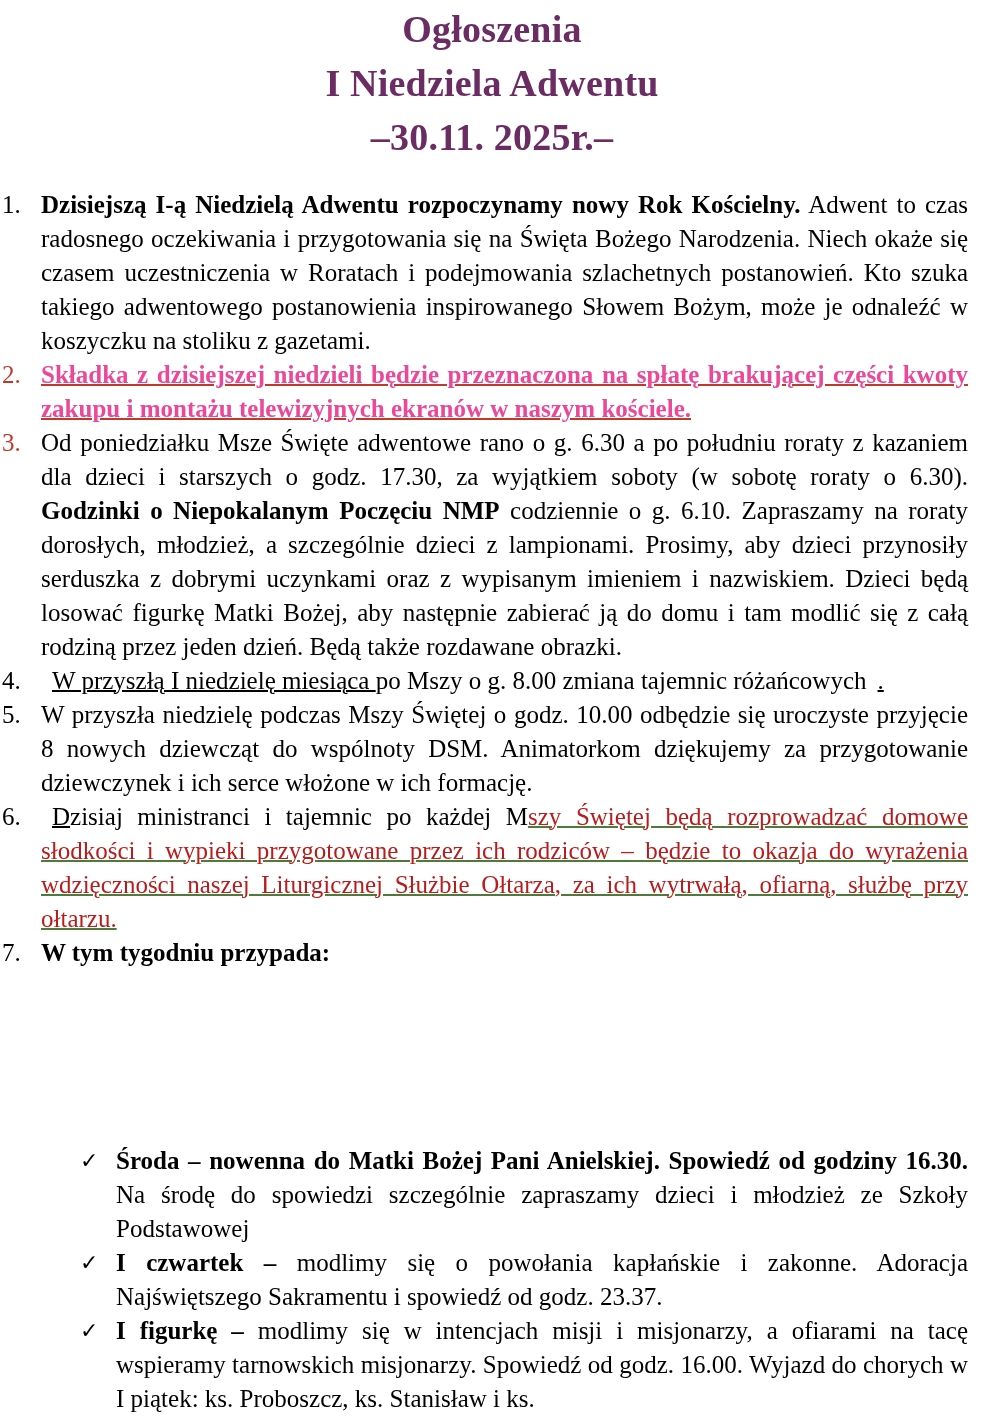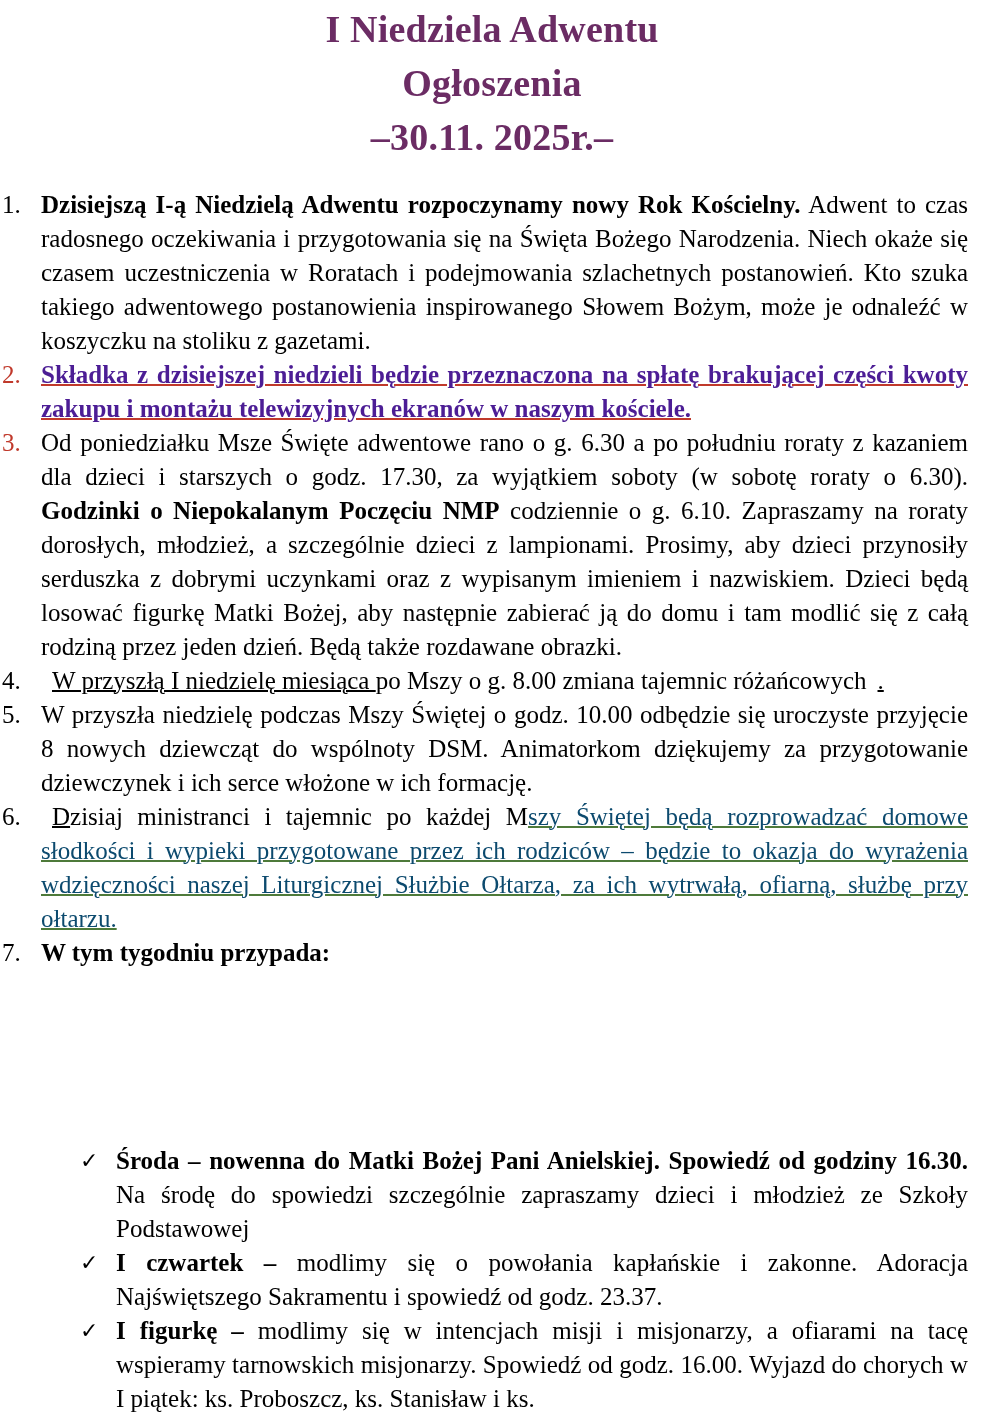--- a/index.html
+++ b/index.html
@@ -17,36 +17,36 @@
     list-style: none; margin: 0; padding: 0;
     position: absolute; left: 0; top: 188px; width: 968px;
   }
   ol.items > li {
     position: relative; padding-left: 41px;
     font-size: 25px; line-height: 34px; text-align: justify;
   }
   .num { position: absolute; left: 2px; top: 0; font-size: 25px; }
   .num.red { color: #c0392b; }
   .bold { font-weight: bold; }
-  .red-u { color: #4c1d95; font-weight: bold; text-decoration: underline; text-decoration-color: #c0392b; text-decoration-thickness: 2px; }
+  .red-u { color: #ec4899; font-weight: bold; text-decoration: underline; text-decoration-color: #c0392b; text-decoration-thickness: 2px; }
   .u { text-decoration: underline; text-decoration-thickness: 2px; margin-left: 11px; }
-  .green-u { color: #0c4a6e; text-decoration: underline; text-decoration-color: #4e7a3a; text-decoration-thickness: 2px; }
+  .green-u { color: #b91c1c; text-decoration: underline; text-decoration-color: #4e7a3a; text-decoration-thickness: 2px; }
   .week { list-style: none; margin: 0; padding: 0; position: absolute; left: 0; top: 1144px; width: 968px; }
   .week li {
     position: relative; padding-left: 116px;
     font-size: 25px; line-height: 34px; text-align: justify;
   }
   .check { position: absolute; left: 80px; top: 0; font-size: 22px; }
 </style>
 </head>
 <body>
 
 <div class="title-block">
+  <div class="title-line">Ogłoszenia</div>
   <div class="title-line">I Niedziela Adwentu</div>
-  <div class="title-line">Ogłoszenia</div>
   <div class="title-line">–30.11. 2025r.–</div>
 </div>
 
 <ol class="items">
   <li>
     <span class="num">1.</span>
     <span class="bold">Dzisiejszą I-ą Niedzielą Adwentu rozpoczynamy nowy Rok Kościelny.</span><span> Adwent to czas radosnego oczekiwania i przygotowania się na Święta Bożego Narodzenia. Niech  okaże się czasem uczestniczenia w Roratach i podejmowania szlachetnych postanowień. Kto szuka takiego adwentowego postanowienia inspirowanego Słowem Bożym, może je odnaleźć w koszyczku na stoliku z gazetami.</span>
   </li>
   <li>
     <span class="num red">2.</span>

